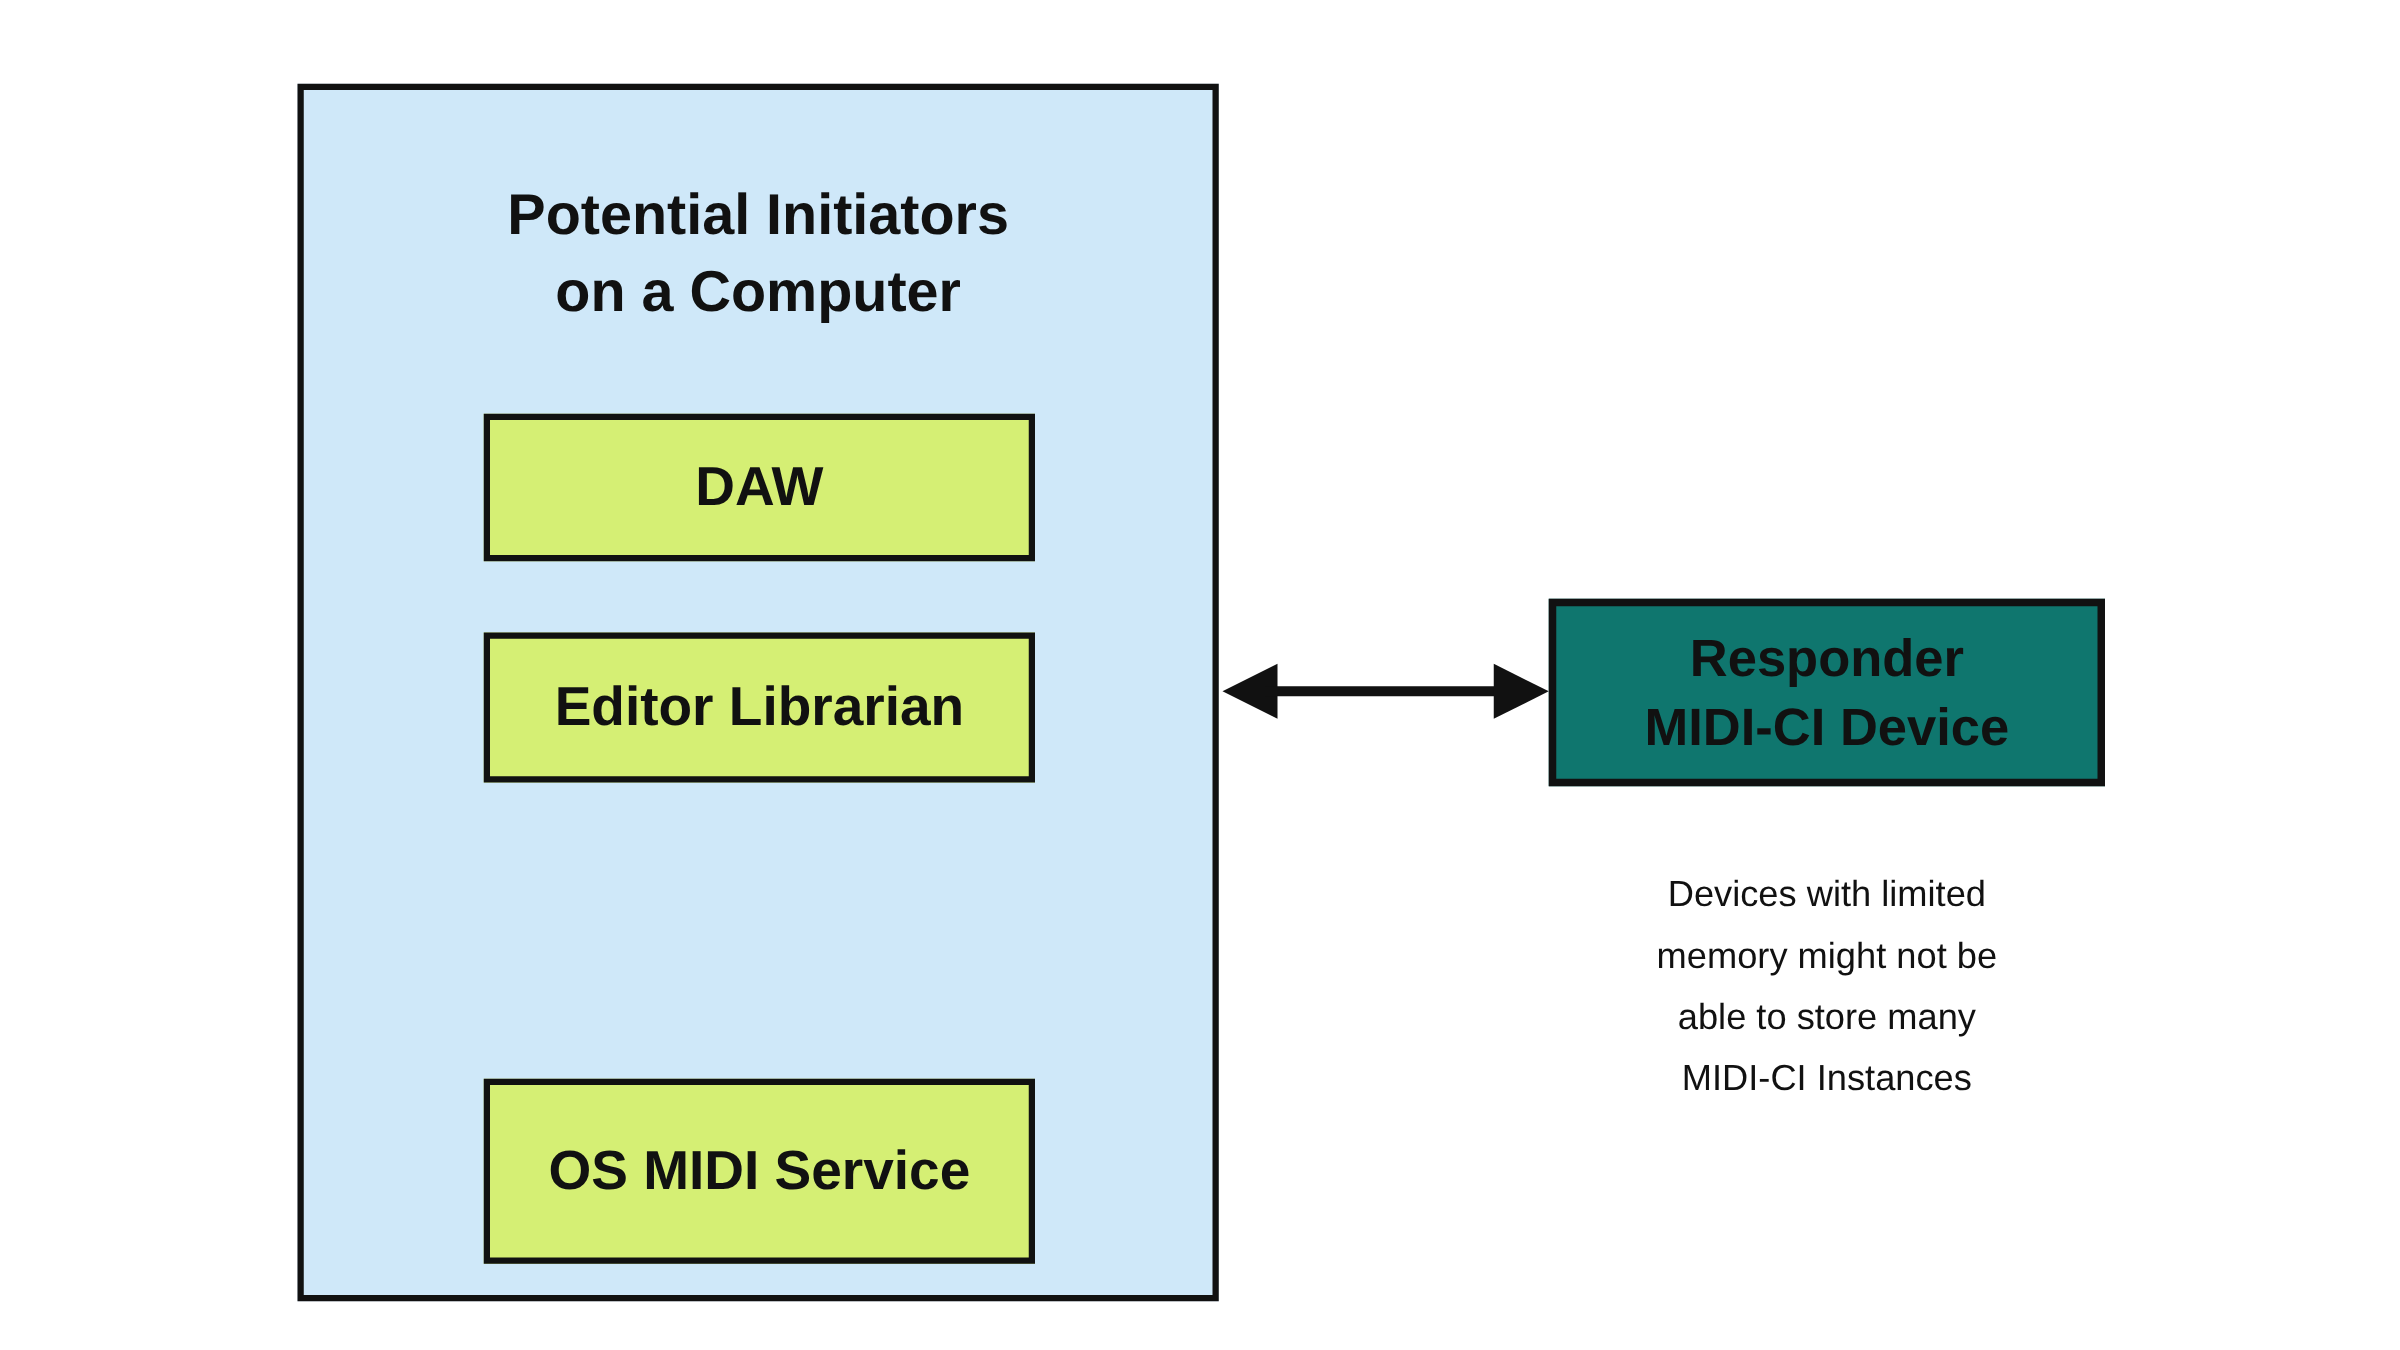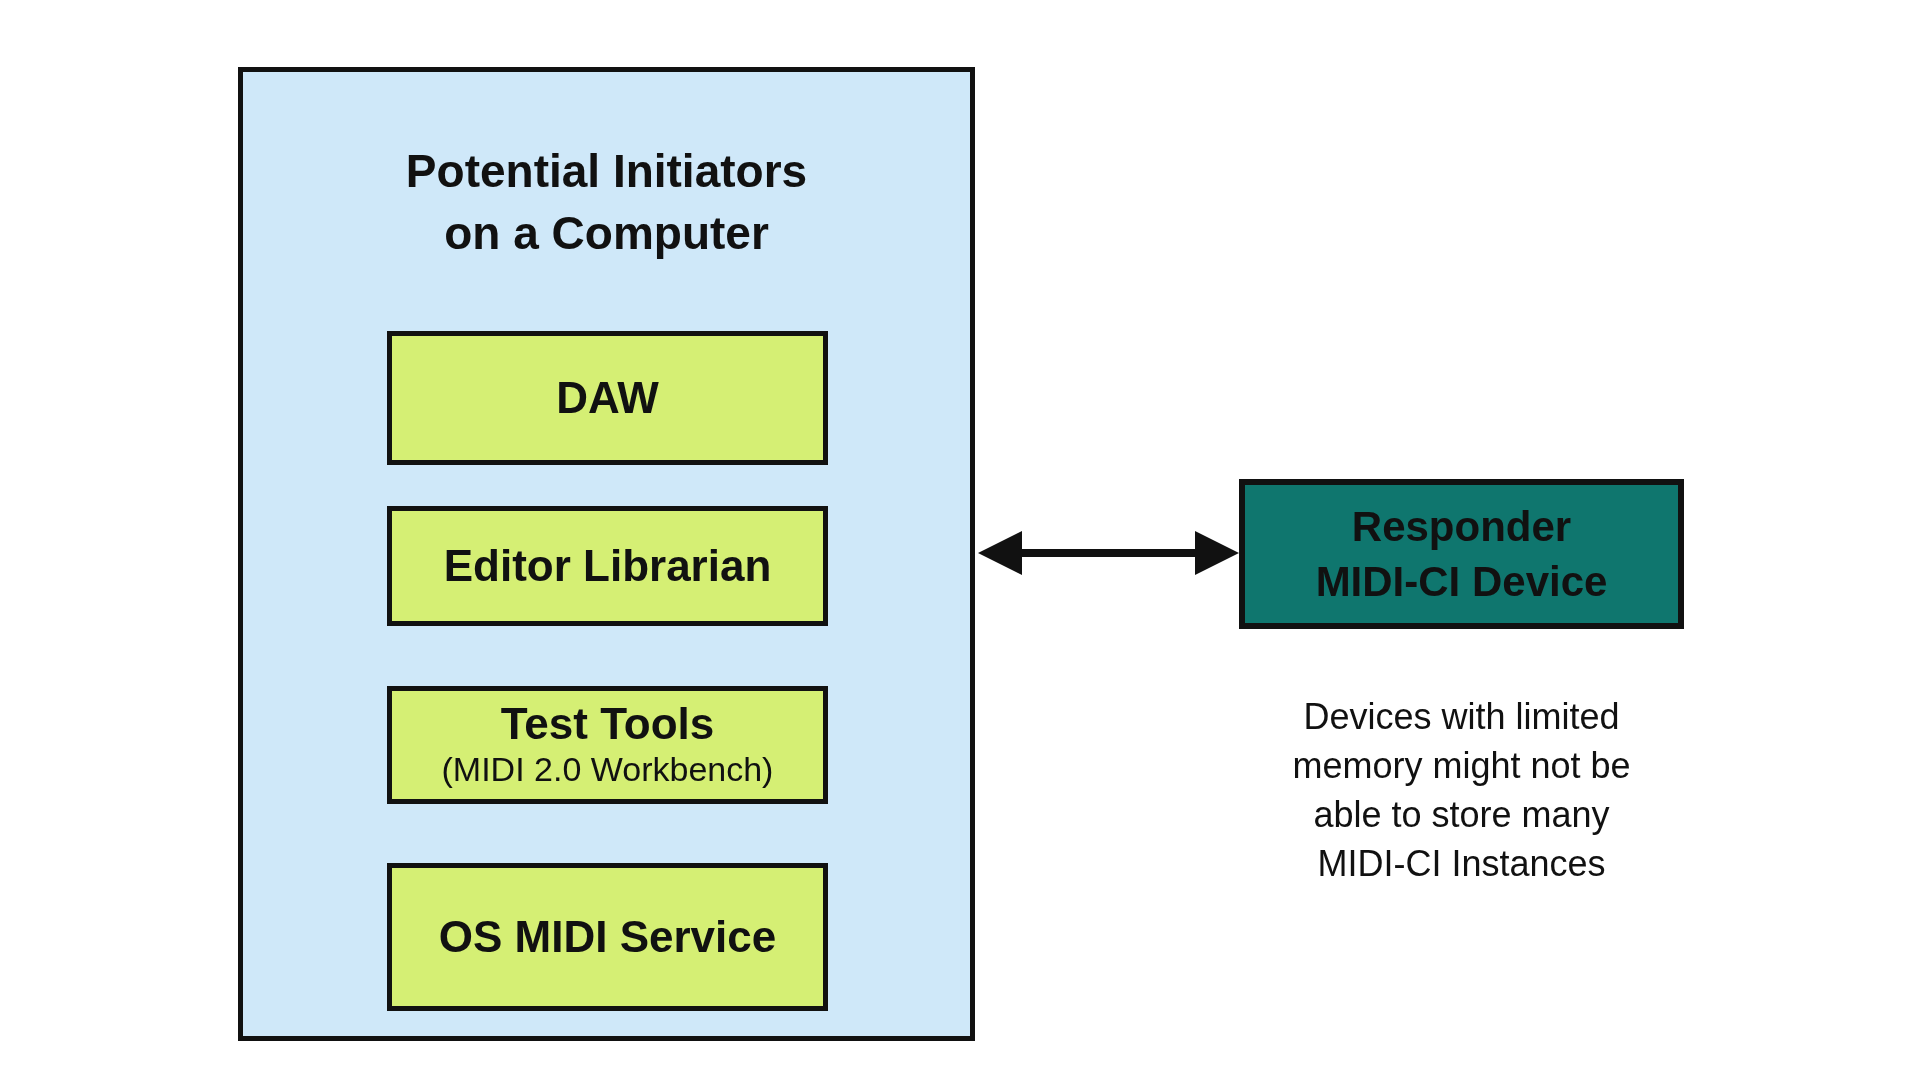--- a/index.html
+++ b/index.html
@@ -58,21 +58,21 @@
   .green-box .box-label {
     font-size: 44px;
     font-weight: 700;
     line-height: 48px;
   }
   .green-box .box-sublabel {
     font-size: 34px;
     font-weight: 400;
     line-height: 42px;
   }
-  .box-daw    { top: 315px; height: 134px; }
+  .box-daw    { top: 315px; height: 118px; }
   .box-editor { top: 490px; height: 120px; }
   .box-test   { top: 670px; height: 118px; }
   .box-os     { top: 847px; height: 148px; }
 
   
   .arrow-shaft {
     position: absolute;
     left: 1012px;
     top: 533px;
     width: 196px;
@@ -120,21 +120,21 @@
     white-space: pre-line;
   }
 
   
   .responder-note {
     position: absolute;
     left: 1214px;
     top: 676px;
     width: 495px;
     text-align: center;
-    font-size: 36px;
+    font-size: 29px;
     font-weight: 400;
     line-height: 49px;
     white-space: pre-line;
   }
 </style>
 </head>
 <body>
 
 <div class="canvas">
 
@@ -144,24 +144,20 @@
   </div>
 
   <div class="green-box box-daw">
     <div class="box-label">DAW</div>
   </div>
 
   <div class="green-box box-editor">
     <div class="box-label">Editor Librarian</div>
   </div>
 
-  <div class="green-box box-test">
-    <div class="box-label">Test Tools</div>
-    <div class="box-sublabel">(MIDI 2.0 Workbench)</div>
-  </div>
 
   <div class="green-box box-os">
     <div class="box-label">OS MIDI Service</div>
   </div>
 
   <div class="arrowhead-left"></div>
   <div class="arrow-shaft"></div>
   <div class="arrowhead-right"></div>
 
   <div class="responder-box">Responder

